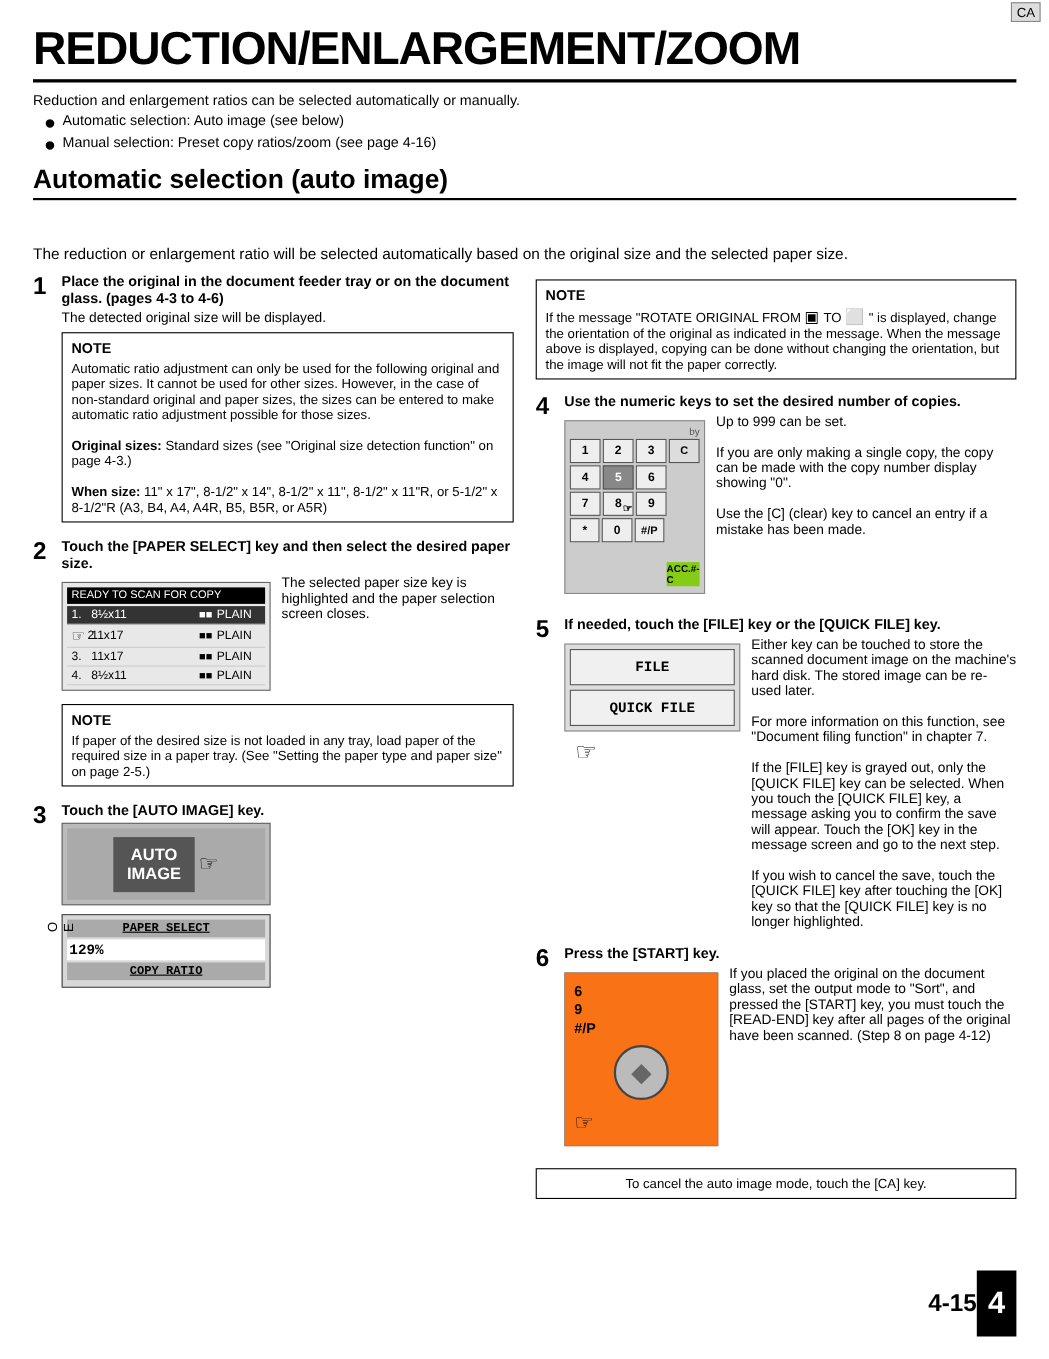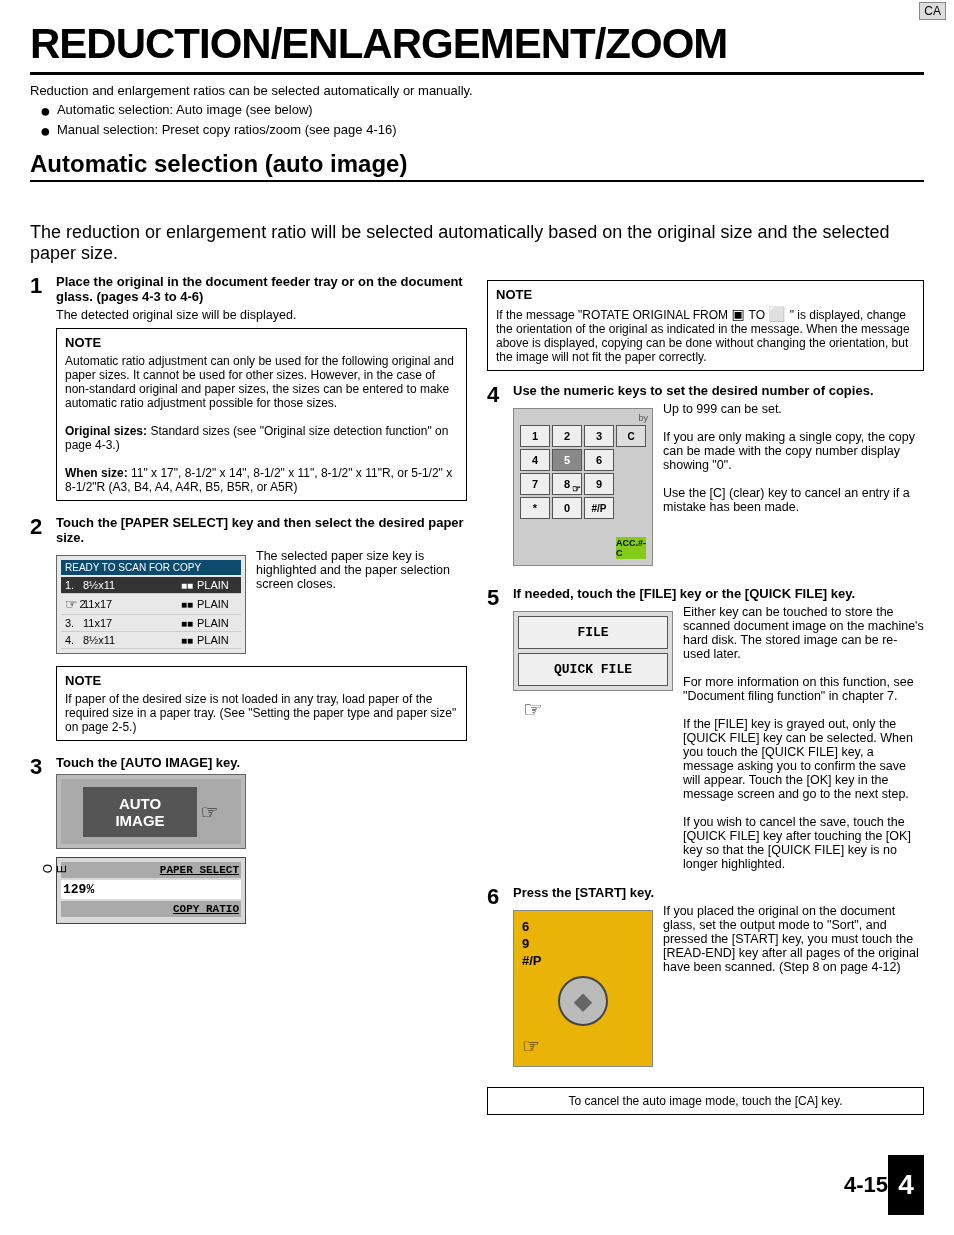--- a/index.html
+++ b/index.html
@@ -24,21 +24,21 @@
     .intro-text { font-size: 13px; margin-bottom: 4px; }
     .bullet-item { display: flex; align-items: flex-start; margin-left: 10px; margin-bottom: 2px; font-size: 13px; }
     .bullet-dot { margin-right: 6px; font-size: 18px; line-height: 1; }
     h2.section-title {
       font-size: 24px;
       font-weight: 700;
       margin: 10px 0 6px 0;
       border-bottom: 2px solid #000;
       padding-bottom: 2px;
     }
-    .section-desc { font-size: 18px; margin-bottom: 10px; margin-top: 40px; }
+    .section-desc { font-size: 14px; margin-bottom: 10px; margin-top: 40px; }
     .two-col { display: flex; gap: 20px; }
     .col-left { flex: 1; }
     .col-right { flex: 1; }
     .step { display: flex; align-items: flex-start; margin-bottom: 8px; }
     .step-num {
       font-size: 22px;
       font-weight: 900;
       margin-right: 8px;
       line-height: 1.1;
       min-width: 18px;
@@ -59,21 +59,21 @@
     }
     .screen-img {
       border: 1.5px solid #666;
       background: #e8e8e8;
       padding: 4px;
       margin: 6px 0;
       font-size: 11px;
       position: relative;
     }
     .screen-header {
-      background: #0c4a6e;
+      background: #000000;
       color: #fff;
       padding: 2px 4px;
       font-size: 10px;
       margin-bottom: 2px;
     }
     .screen-item {
       display: flex;
       align-items: center;
       padding: 2px 4px;
       border-bottom: 1px solid #ccc;
@@ -90,21 +90,21 @@
       border: 1.5px solid #444;
       background: #d8d8d8;
       width: 190px;
       padding: 4px;
       margin: 4px 0;
       font-size: 11px;
       font-family: 'Courier New', monospace;
     }
     .paper-select-header {
       background: #aaa;
-      text-align: right;
+      text-align: center;
       padding: 2px;
       font-size: 11px;
       margin-bottom: 2px;
       font-family: 'Courier New', monospace;
       font-weight: 700;
       text-decoration: underline;
     }
     .paper-select-ratio {
       background: #fff;
       text-align: left;
@@ -136,21 +136,21 @@
       background: #f0f0f0;
       text-align: center;
       padding: 8px;
       font-size: 13px;
       font-weight: 700;
       font-family: 'Courier New', monospace;
     }
     .keypad {
       border: 1.5px solid #888;
       background: #ccc;
-      width: 140px;
+      width: 128px;
       padding: 4px;
       margin: 6px 0;
     }
     .keypad-row {
       display: flex;
       gap: 2px;
       margin-bottom: 2px;
       justify-content: center;
     }
     .key {
@@ -159,21 +159,21 @@
       border: 1px solid #555;
       background: #eee;
       display: flex;
       align-items: center;
       justify-content: center;
       font-size: 11px;
       font-weight: 700;
     }
     .start-screen {
       border: 1.5px solid #888;
-      background: #eab308;
+      background: #f97316;
       width: 140px;
       padding: 8px;
       margin: 6px 0;
       display: flex;
       flex-direction: column;
       align-items: flex-start;
       gap: 4px;
     }
     .start-label { font-size: 13px; font-weight: 700; }
     .start-circle {
@@ -313,21 +313,21 @@
 
     <div class="step">
       <div class="step-num">3</div>
       <div class="step-content">
         <div class="step-title">Touch the [AUTO IMAGE] key.</div>
         <div class="step-row">
           <div class="step-img-col">
 
             <div style="border:1.5px solid #666;background:#bbb;width:190px;height:75px;display:flex;align-items:center;justify-content:center;margin-bottom:4px;position:relative;">
               <div style="background:#aaa;padding:2px 4px;position:absolute;top:4px;left:4px;right:4px;bottom:4px;display:flex;align-items:center;justify-content:center;">
-                <div style="background:#555;color:#fff;font-weight:700;font-size:15px;padding:8px 32px;text-align:center;">
+                <div style="background:#555;color:#fff;font-weight:700;font-size:15px;padding:8px 12px;text-align:center;">
                   AUTO<br>IMAGE
                 </div>
                 <span style="font-size:20px;margin-left:4px;">☞</span>
               </div>
             </div>
 
             <div style="position:relative;display:flex;align-items:flex-end;">
               <div style="position:absolute;left:-15px;top:10px;font-size:12px;writing-mode:vertical-rl;transform:rotate(180deg);letter-spacing:1px;">
                 <span>O</span><br><span>E</span>
               </div>

